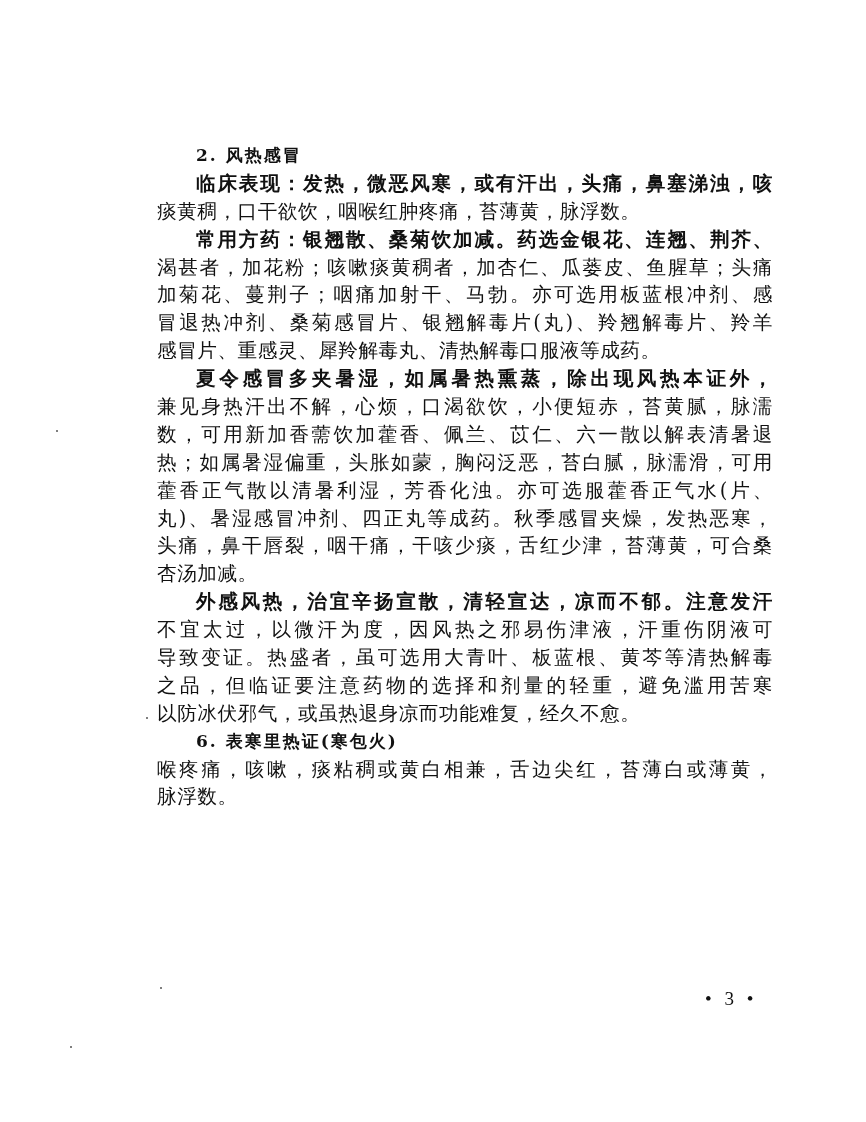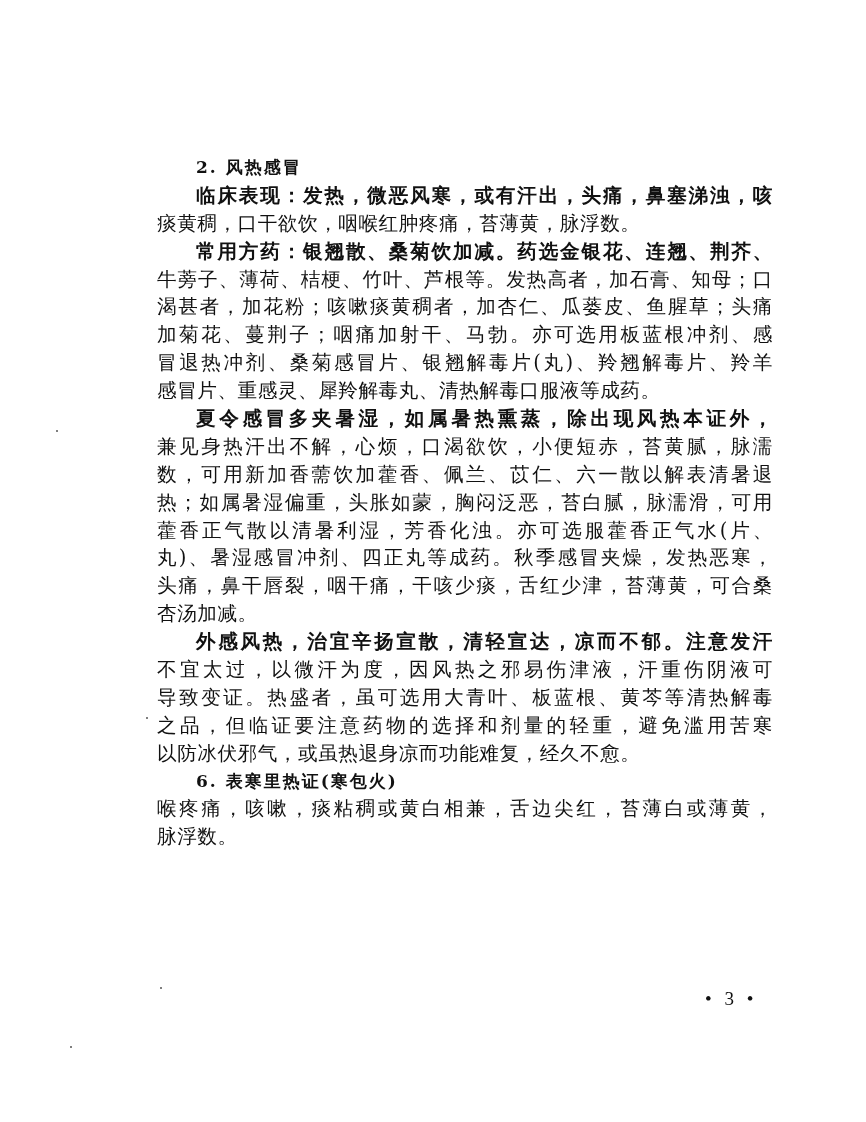--- a/index.html
+++ b/index.html
@@ -1,37 +1,36 @@
 <!DOCTYPE html>
 <html><head>
 <meta charset="utf-8">
 <style>
   html, body { margin:0; padding:0; background:#ffffff; }
   body { width:866px; height:1122px; position:relative; overflow:hidden;
          font-family: "DejaVu Serif", "Liberation Serif", serif; color:#111; }
-  .page { position:absolute; left:157px; top:154px; width:616px; }
+  .page { position:absolute; left:157px; top:142px; width:616px; }
   .line { height:27.9px; line-height:27.9px; font-size:19.6px; white-space:nowrap;
           letter-spacing:0.55px; overflow:visible; }
   .line.justify { text-align:justify; text-align-last:justify; }
   .indent { padding-left:39px;font-weight:bold; }
   .heading { font-size:17px; font-weight:bold; letter-spacing:2px; padding-left:39px; }
   .pagenum { position:absolute; left:705px; top:988px; font-size:19px;
              font-family:"Liberation Serif", serif; letter-spacing:4px; }
   .speck { position:absolute; width:2px; height:2px; background:#555; border-radius:1px; }
 </style>
 </head>
 <body>
 
 <div class="page">
   <div class="line heading">2. 风热感冒</div>
 
   <div class="line justify indent">临床表现：发热，微恶风寒，或有汗出，头痛，鼻塞涕浊，咳</div>
   <div class="line">痰黄稠，口干欲饮，咽喉红肿疼痛，苔薄黄，脉浮数。</div>
   <div class="line justify indent">常用方药：银翘散、桑菊饮加减。药选金银花、连翘、荆芥、</div>
-  <div class="line justify">牛蒡子、薄荷、桔梗、竹叶、芦根等。发热高者，加石膏、知母；口</div>
   <div class="line justify">渴甚者，加花粉；咳嗽痰黄稠者，加杏仁、瓜蒌皮、鱼腥草；头痛</div>
   <div class="line justify">加菊花、蔓荆子；咽痛加射干、马勃。亦可选用板蓝根冲剂、感</div>
   <div class="line justify">冒退热冲剂、桑菊感冒片、银翘解毒片(丸)、羚翘解毒片、羚羊</div>
   <div class="line">感冒片、重感灵、犀羚解毒丸、清热解毒口服液等成药。</div>
   <div class="line justify indent">夏令感冒多夹暑湿，如属暑热熏蒸，除出现风热本证外，</div>
   <div class="line justify">兼见身热汗出不解，心烦，口渴欲饮，小便短赤，苔黄腻，脉濡</div>
   <div class="line justify">数，可用新加香薷饮加藿香、佩兰、苡仁、六一散以解表清暑退</div>
   <div class="line justify">热；如属暑湿偏重，头胀如蒙，胸闷泛恶，苔白腻，脉濡滑，可用</div>
   <div class="line justify">藿香正气散以清暑利湿，芳香化浊。亦可选服藿香正气水(片、</div>
   <div class="line justify">丸)、暑湿感冒冲剂、四正丸等成药。秋季感冒夹燥，发热恶寒，</div>

